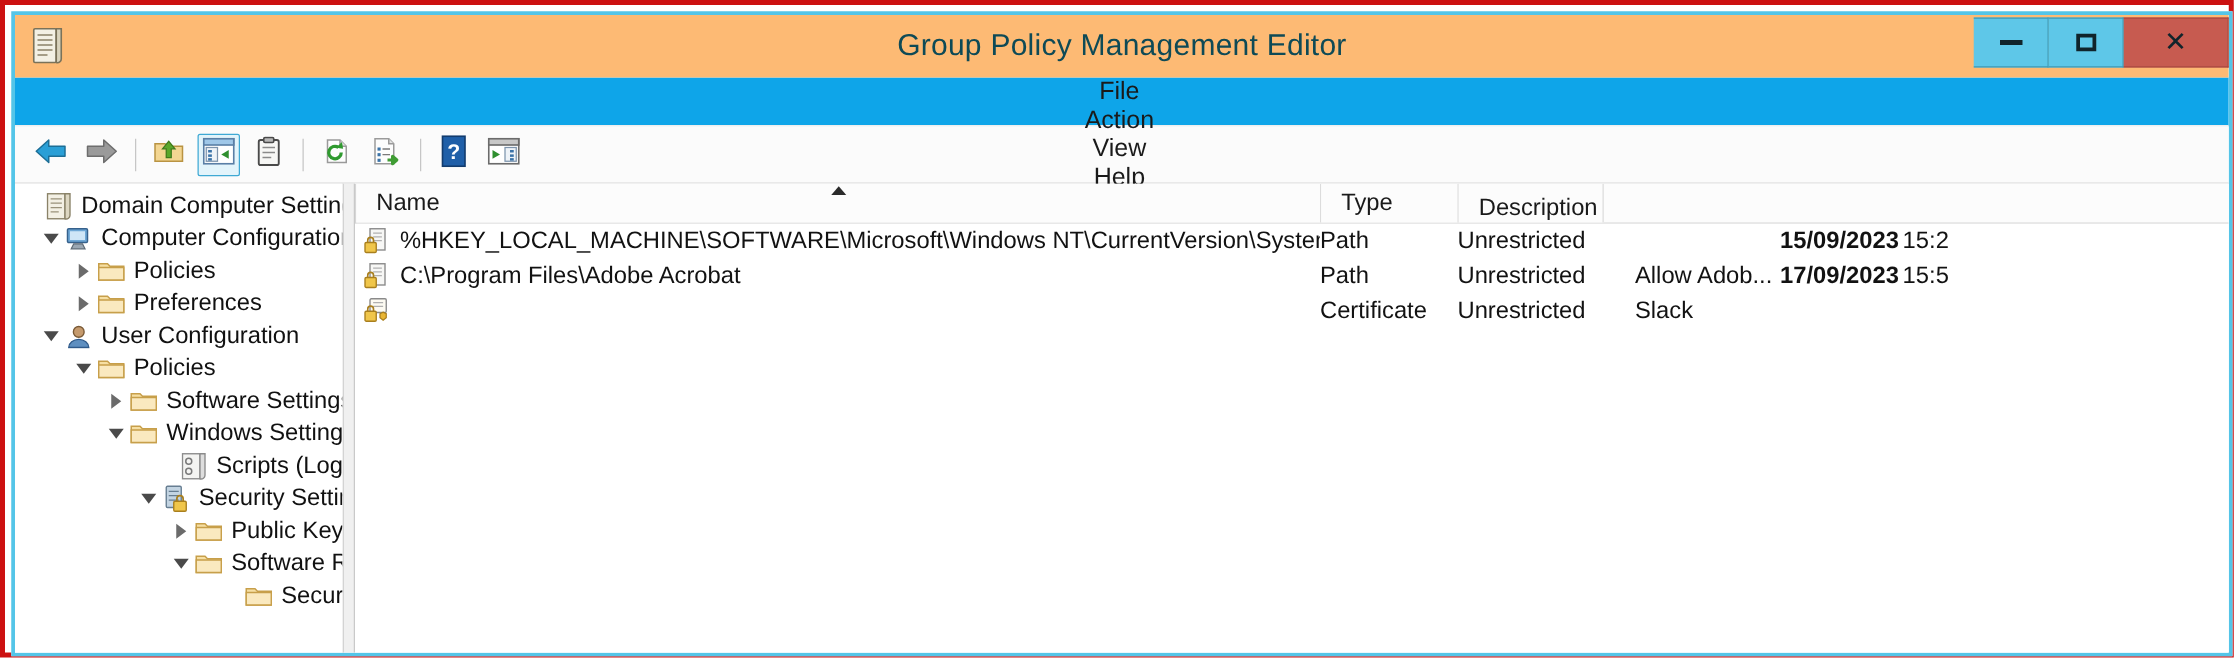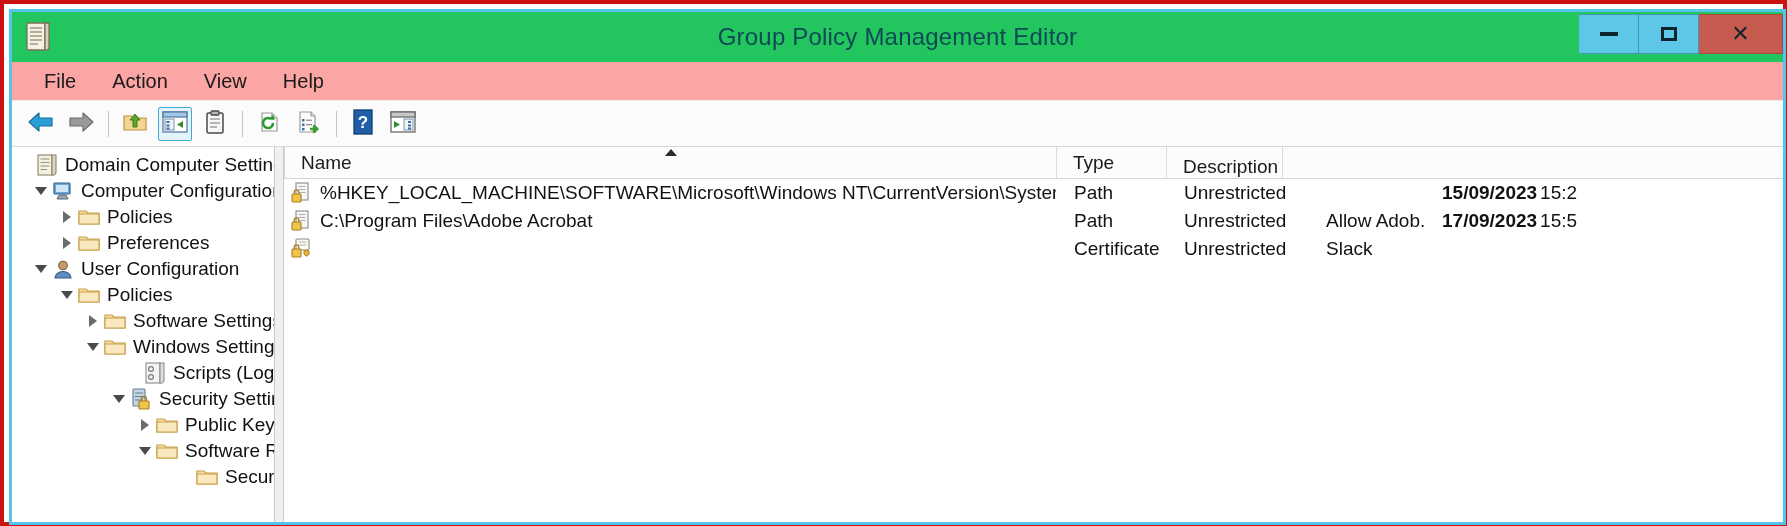--- a/index.html
+++ b/index.html
@@ -33,21 +33,21 @@
     box-sizing: border-box;
     border: 3px solid #54c5e8;
     background: #ffffff;
     overflow: hidden;
   }
 
   
   .title-bar {
     position: relative;
     height: 50px;
-    background: #22c55e;
+    background: #fdba74;
     display: flex;
     align-items: center;
   }
   .title-icon {
     position: absolute;
     left: 13px;
     top: 10px;
     width: 26px;
     height: 30px;
   }
@@ -96,25 +96,26 @@
   .max-box {
     width: 16px;
     height: 14px;
     border: 3px solid #10242b;
     box-sizing: border-box;
   }
 
   
   .menu-bar {
     height: 38px;
-    background: #fca5a5;
+    background: #0ea5e9;
     display: flex;
     align-items: center;
     padding-left: 32px;
     border-bottom: 1px solid #eeeeee;
+    flex-direction: column;
   }
   .menu-item {
     font-size: 20px;
     color: #1a1a1a;
     margin-right: 36px;
     font-family: "Liberation Sans", sans-serif;
   }
 
   
   .toolbar {
@@ -250,21 +251,21 @@
   .lv-row {
     display: flex;
     height: 28px;
     align-items: center;
   }
   .lv-cell {
     display: flex;
     align-items: center;
     font-size: 19px;
     color: #121212;
-    padding-left: 18px;
+    padding-left: 0;
     box-sizing: border-box;
     white-space: nowrap;
     overflow: hidden;
     font-family: "Liberation Sans", sans-serif;
   }
   .lv-cell.name { padding-left: 6px; }
   .lv-cell.bold-date { font-weight: bold; }
   .lv-cell .dt-time { font-weight: normal; padding-left: 3px; }
   .row-icon {
     width: 24px;

